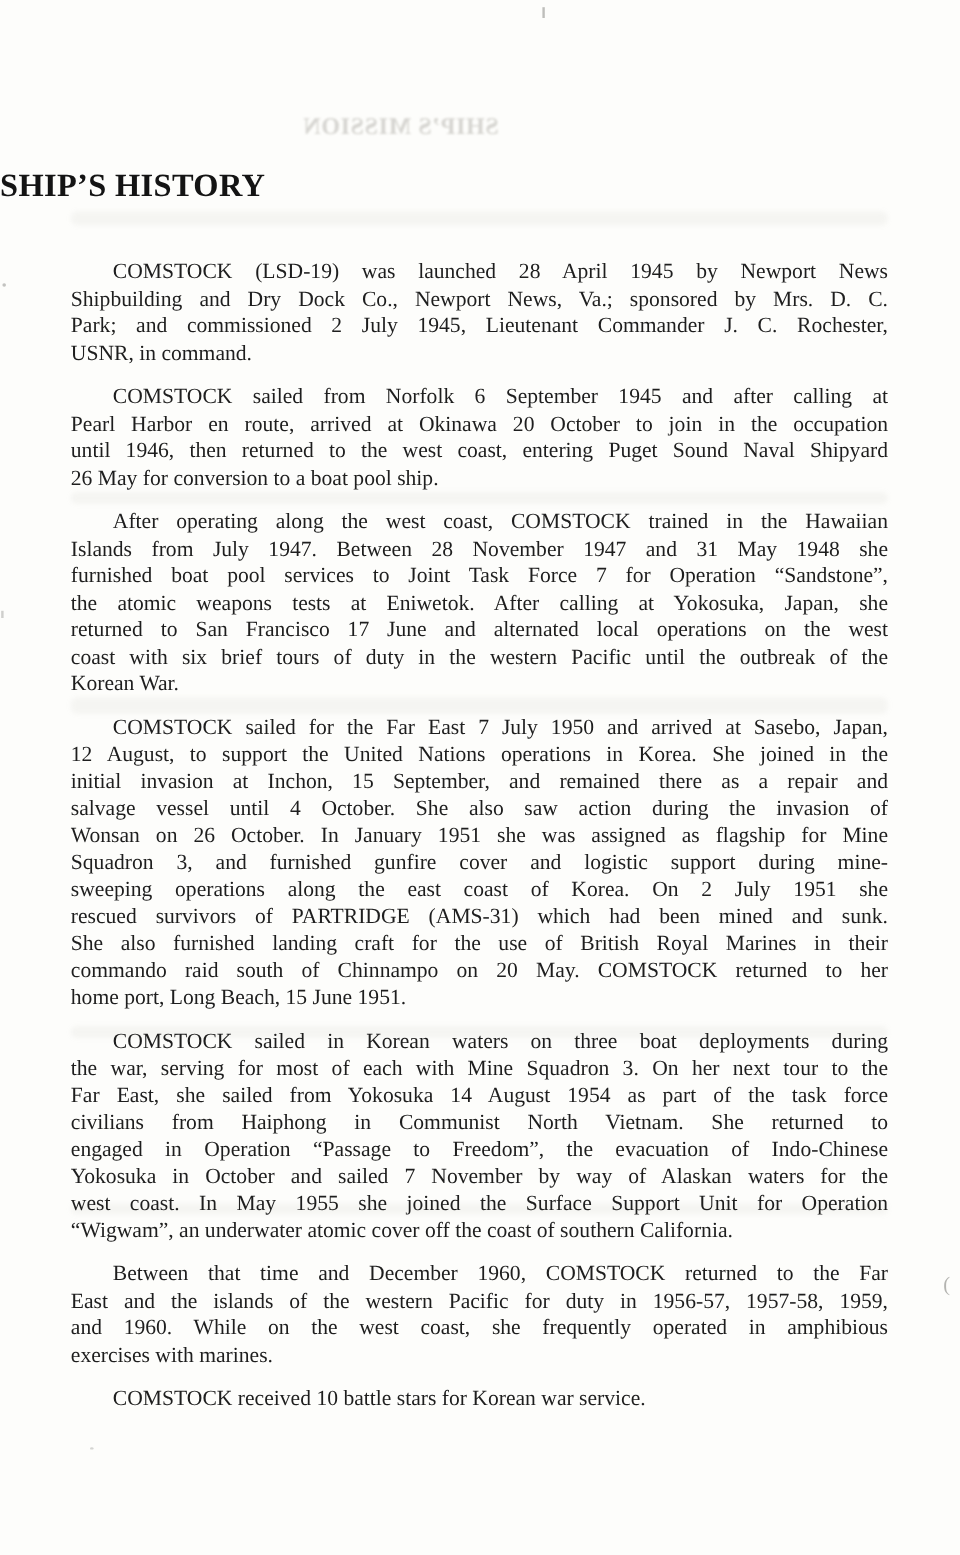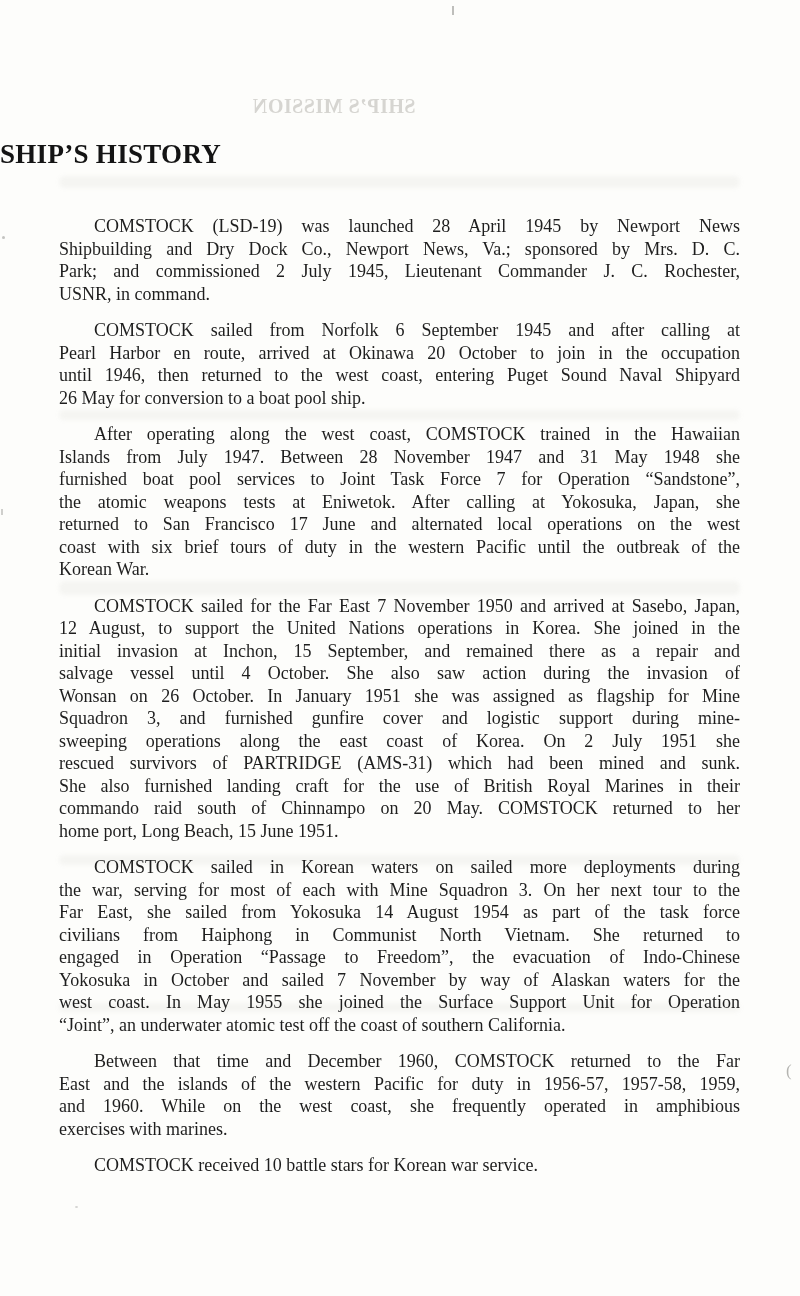--- a/index.html
+++ b/index.html
@@ -86,41 +86,41 @@
       <div class="para">
         <div class="line first">After operating along the west coast, COMSTOCK trained in the Hawaiian</div>
         <div class="line">Islands from July 1947.  Between 28 November 1947 and 31 May 1948 she</div>
         <div class="line">furnished boat pool services to Joint Task Force 7 for Operation “Sandstone”,</div>
         <div class="line">the atomic weapons tests at Eniwetok.  After calling at Yokosuka, Japan, she</div>
         <div class="line">returned to San Francisco 17 June and alternated local operations on the west</div>
         <div class="line">coast with six brief tours of duty in the western Pacific until the outbreak of the</div>
         <div class="line last">Korean War.</div>
       </div>
       <div class="para">
-        <div class="line first">COMSTOCK sailed for the Far East 7 November 1950 and arrived at Sasebo, Japan,</div>
+        <div class="line first">COMSTOCK sailed for the Far East 7 July 1950 and arrived at Sasebo, Japan,</div>
         <div class="line">12 August, to support the United Nations operations in Korea.  She joined in the</div>
         <div class="line">initial invasion at Inchon, 15 September, and remained there as a repair and</div>
         <div class="line">salvage vessel until 4 October.  She also saw action during the invasion of</div>
         <div class="line">Wonsan on 26 October.  In January 1951 she was assigned as flagship for Mine</div>
         <div class="line">Squadron 3, and furnished gunfire cover and logistic support during mine-</div>
         <div class="line">sweeping operations along the east coast of Korea.  On 2 July 1951 she</div>
         <div class="line">rescued survivors of PARTRIDGE (AMS-31) which had been mined and sunk.</div>
         <div class="line">She also furnished landing craft for the use of British Royal Marines in their</div>
         <div class="line">commando raid south of Chinnampo on 20 May.  COMSTOCK returned to her</div>
         <div class="line last">home port, Long Beach, 15 June 1951.</div>
       </div>
       <div class="para">
-        <div class="line first">COMSTOCK sailed in Korean waters on sailed more deployments during</div>
+        <div class="line first">COMSTOCK sailed in Korean waters on three boat deployments during</div>
         <div class="line">the war, serving for most of each with Mine Squadron 3.  On her next tour to the</div>
         <div class="line">Far East, she sailed from Yokosuka 14 August 1954 as part of the task force</div>
         <div class="line">civilians from Haiphong in Communist North Vietnam.  She returned to</div>
         <div class="line">engaged in Operation “Passage to Freedom”, the evacuation of Indo-Chinese</div>
         <div class="line">Yokosuka in October and sailed 7 November by way of Alaskan waters for the</div>
         <div class="line">west coast.  In May 1955 she joined the Surface Support Unit for Operation</div>
-        <div class="line last">“Joint”, an underwater atomic test off the coast of southern California.</div>
+        <div class="line last">“Wigwam”, an underwater atomic cover off the coast of southern California.</div>
       </div>
       <div class="para">
         <div class="line first">Between that time and December 1960, COMSTOCK returned to the Far</div>
         <div class="line">East and the islands of the western Pacific for duty in 1956-57, 1957-58, 1959,</div>
         <div class="line">and 1960.  While on the west coast, she frequently operated in amphibious</div>
         <div class="line last">exercises with marines.</div>
       </div>
       <div class="para">
         <div class="line first last">COMSTOCK received 10 battle stars for Korean war service.</div>
       </div>

